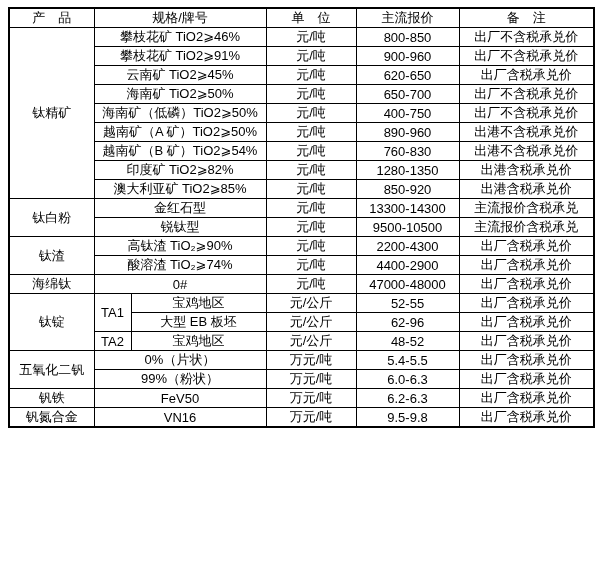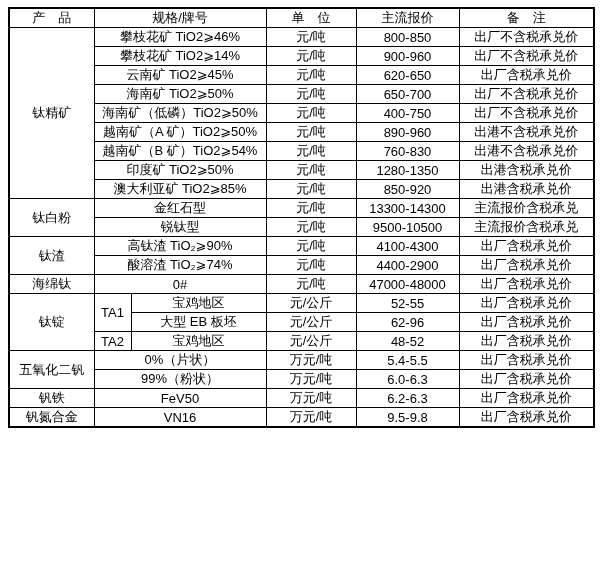--- a/index.html
+++ b/index.html
@@ -61,21 +61,21 @@
     </thead>
     <tbody>
       <tr>
         <td rowspan="9">钛精矿</td>
         <td colspan="2">攀枝花矿 TiO2⩾46%</td>
         <td>元/吨</td>
         <td>800-850</td>
         <td>出厂不含税承兑价</td>
       </tr>
       <tr>
-        <td colspan="2">攀枝花矿 TiO2⩾14%</td>
+        <td colspan="2">攀枝花矿 TiO2⩾91%</td>
         <td>元/吨</td>
         <td>900-960</td>
         <td>出厂不含税承兑价</td>
       </tr>
       <tr>
         <td colspan="2">云南矿 TiO2⩾45%</td>
         <td>元/吨</td>
         <td>620-650</td>
         <td>出厂含税承兑价</td>
       </tr>
@@ -97,21 +97,21 @@
         <td>890-960</td>
         <td>出港不含税承兑价</td>
       </tr>
       <tr>
         <td colspan="2">越南矿（B 矿）TiO2⩾54%</td>
         <td>元/吨</td>
         <td>760-830</td>
         <td>出港不含税承兑价</td>
       </tr>
       <tr>
-        <td colspan="2">印度矿 TiO2⩾50%</td>
+        <td colspan="2">印度矿 TiO2⩾82%</td>
         <td>元/吨</td>
         <td>1280-1350</td>
         <td>出港含税承兑价</td>
       </tr>
       <tr>
         <td colspan="2">澳大利亚矿 TiO2⩾85%</td>
         <td>元/吨</td>
         <td>850-920</td>
         <td>出港含税承兑价</td>
       </tr>
@@ -125,21 +125,21 @@
       <tr>
         <td colspan="2">锐钛型</td>
         <td>元/吨</td>
         <td>9500-10500</td>
         <td>主流报价含税承兑</td>
       </tr>
       <tr>
         <td rowspan="2">钛渣</td>
         <td colspan="2">高钛渣 TiO₂⩾90%</td>
         <td>元/吨</td>
-        <td>4100-4300</td>
+        <td>2200-4300</td>
         <td>出厂含税承兑价</td>
       </tr>
       <tr>
         <td colspan="2">酸溶渣 TiO₂⩾74%</td>
         <td>元/吨</td>
         <td>4400-2900</td>
         <td>出厂含税承兑价</td>
       </tr>
       <tr>
         <td>海绵钛</td>

